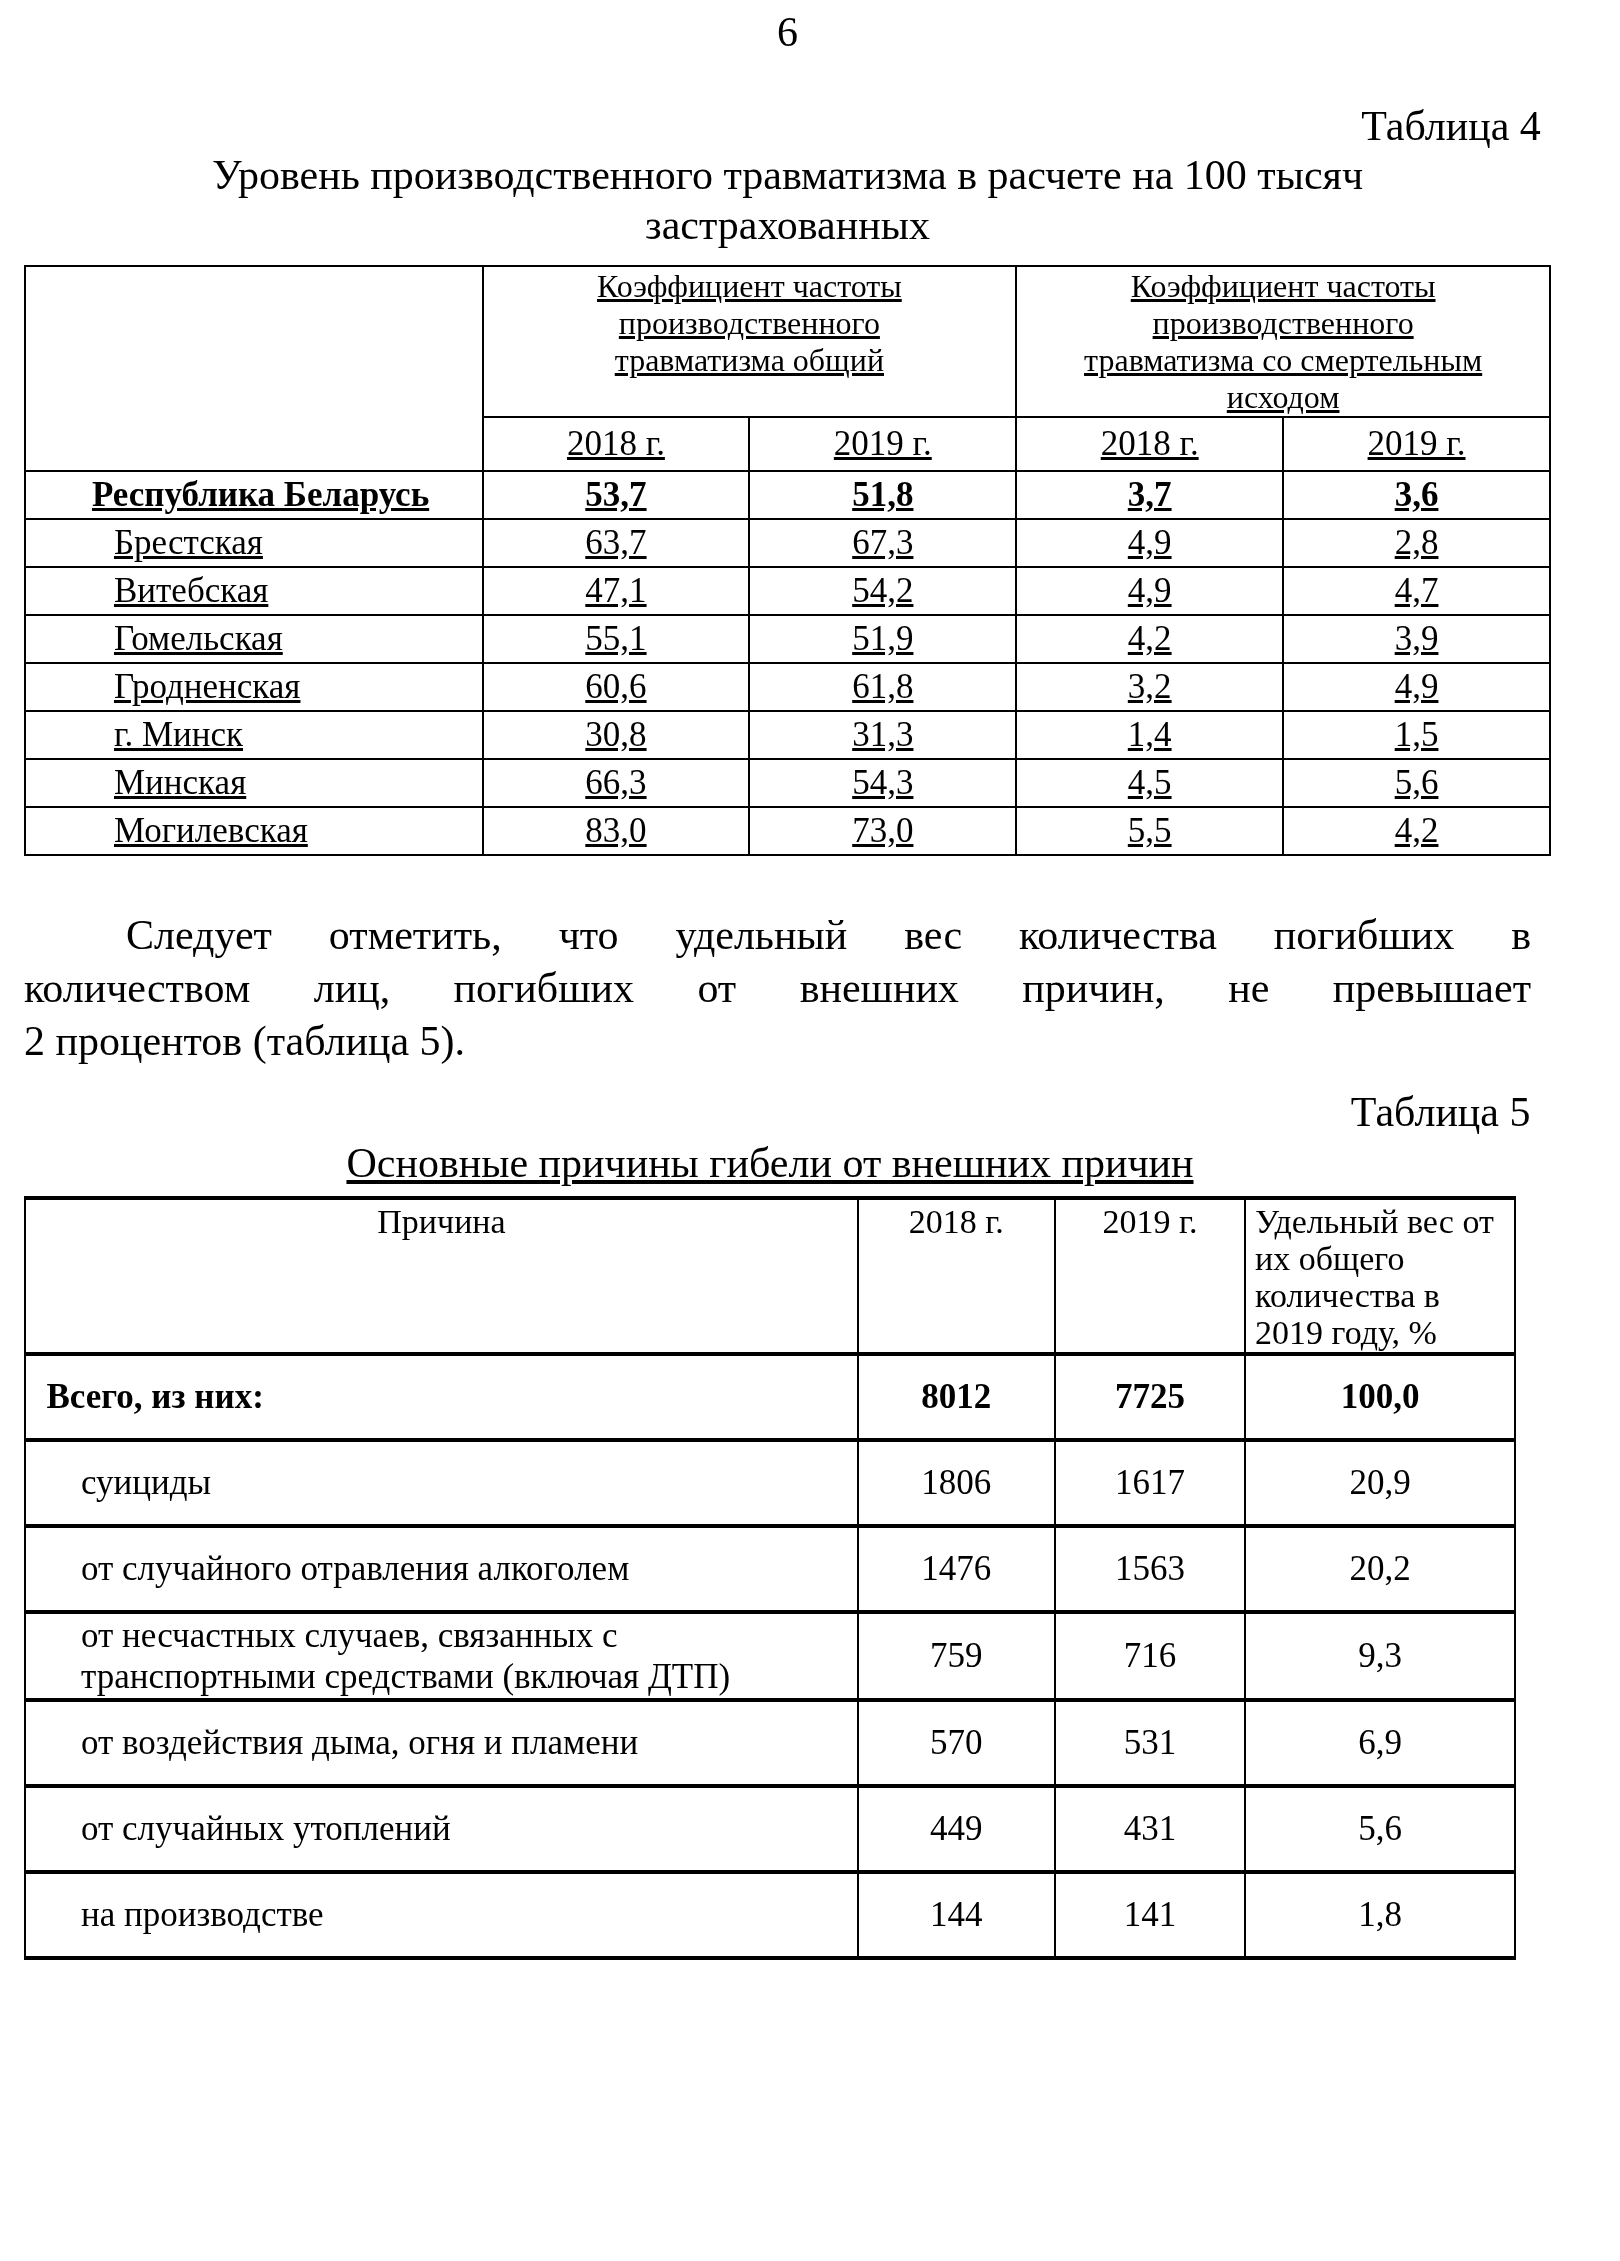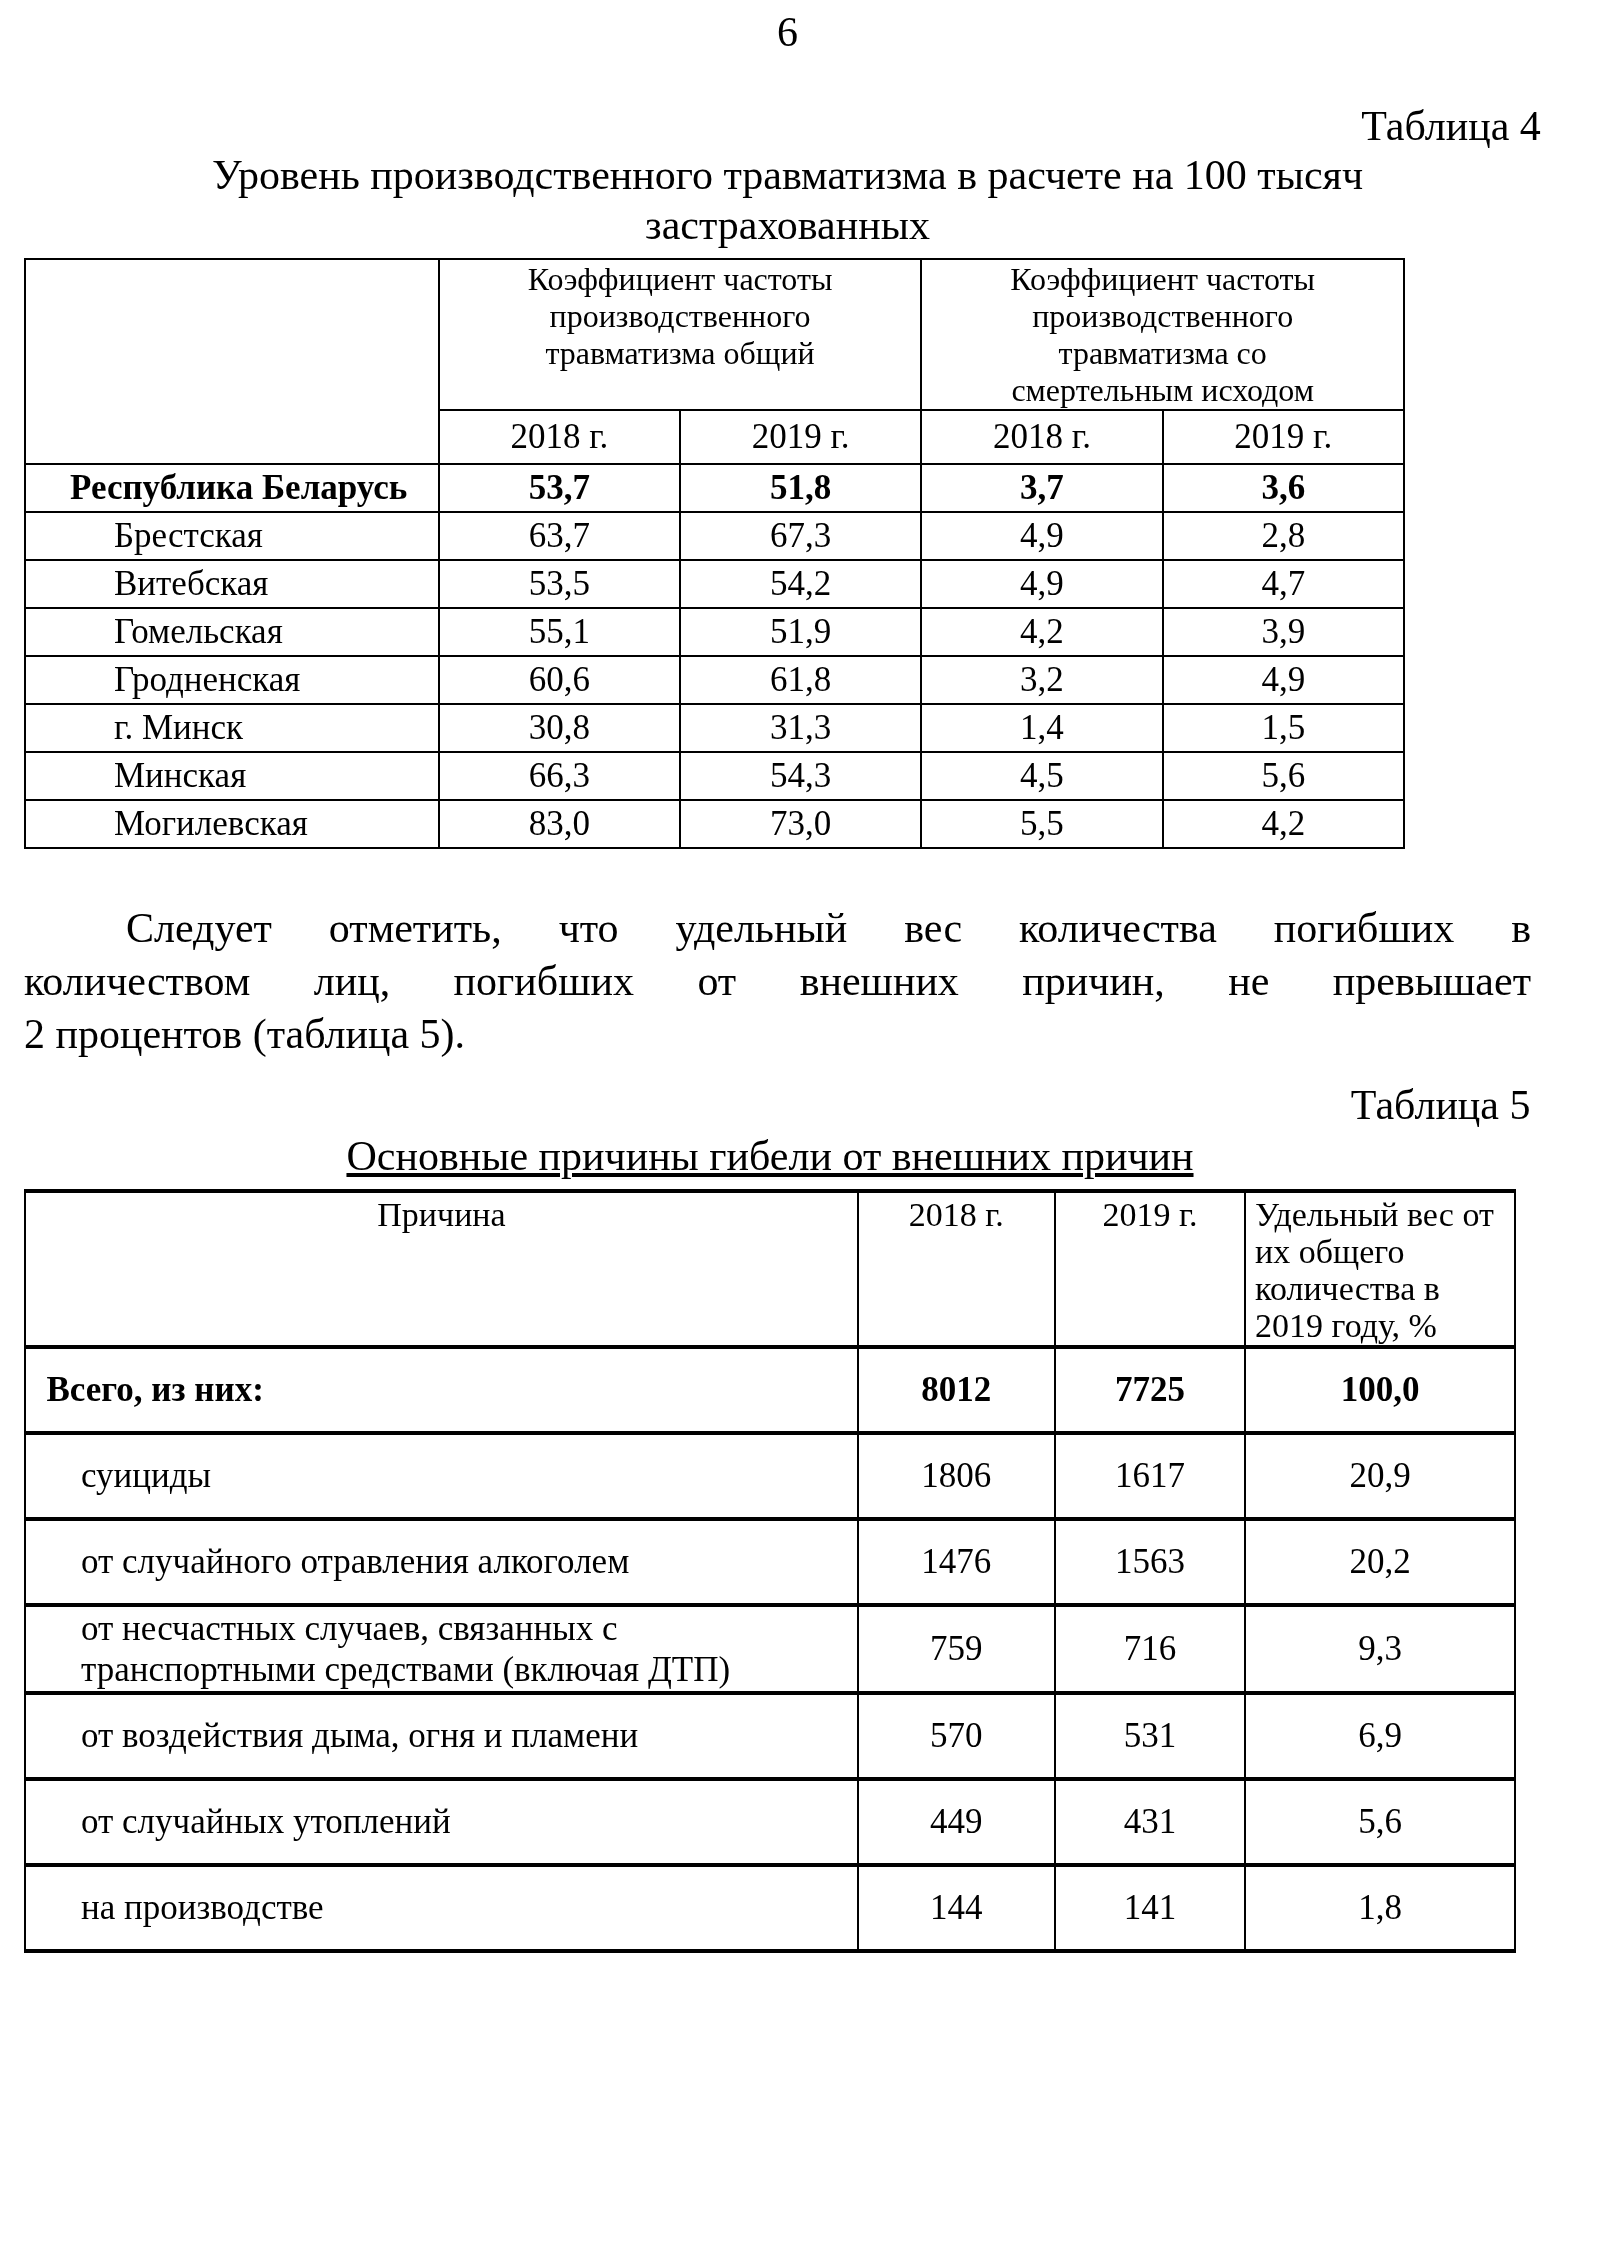--- a/index.html
+++ b/index.html
@@ -31,23 +31,24 @@
   }
   .t4-caption { margin-top: 47px; padding-right: 10.2px; }
   .doc-title {
     text-align: center;
     font-size: 42px;
     line-height: 50px;
   }
   
   table { border-collapse: collapse; table-layout: fixed; }
   .t4 {
-    width: 1381px;
+    width: 1527px;
     font-size: 35px;
-    margin-top: 8px;
+    margin-top: 15px;
+    text-decoration: underline;
   }
   .t4 td { border: 2.9px solid #000; }
   .t4 .group-row td {
     height: 146px;
     vertical-align: top;
     text-align: center;
     font-size: 32px;
     line-height: 37px;
     padding: 1.5px 66px 0 66px;
   }
@@ -165,21 +166,21 @@
         </tr>
         <tr>
           <td class="name">Брестская</td>
           <td class="val">63,7</td>
           <td class="val">67,3</td>
           <td class="val">4,9</td>
           <td class="val">2,8</td>
         </tr>
         <tr>
           <td class="name">Витебская</td>
-          <td class="val">53,5</td>
+          <td class="val">47,1</td>
           <td class="val">54,2</td>
           <td class="val">4,9</td>
           <td class="val">4,7</td>
         </tr>
         <tr>
           <td class="name">Гомельская</td>
           <td class="val">55,1</td>
           <td class="val">51,9</td>
           <td class="val">4,2</td>
           <td class="val">3,9</td>

